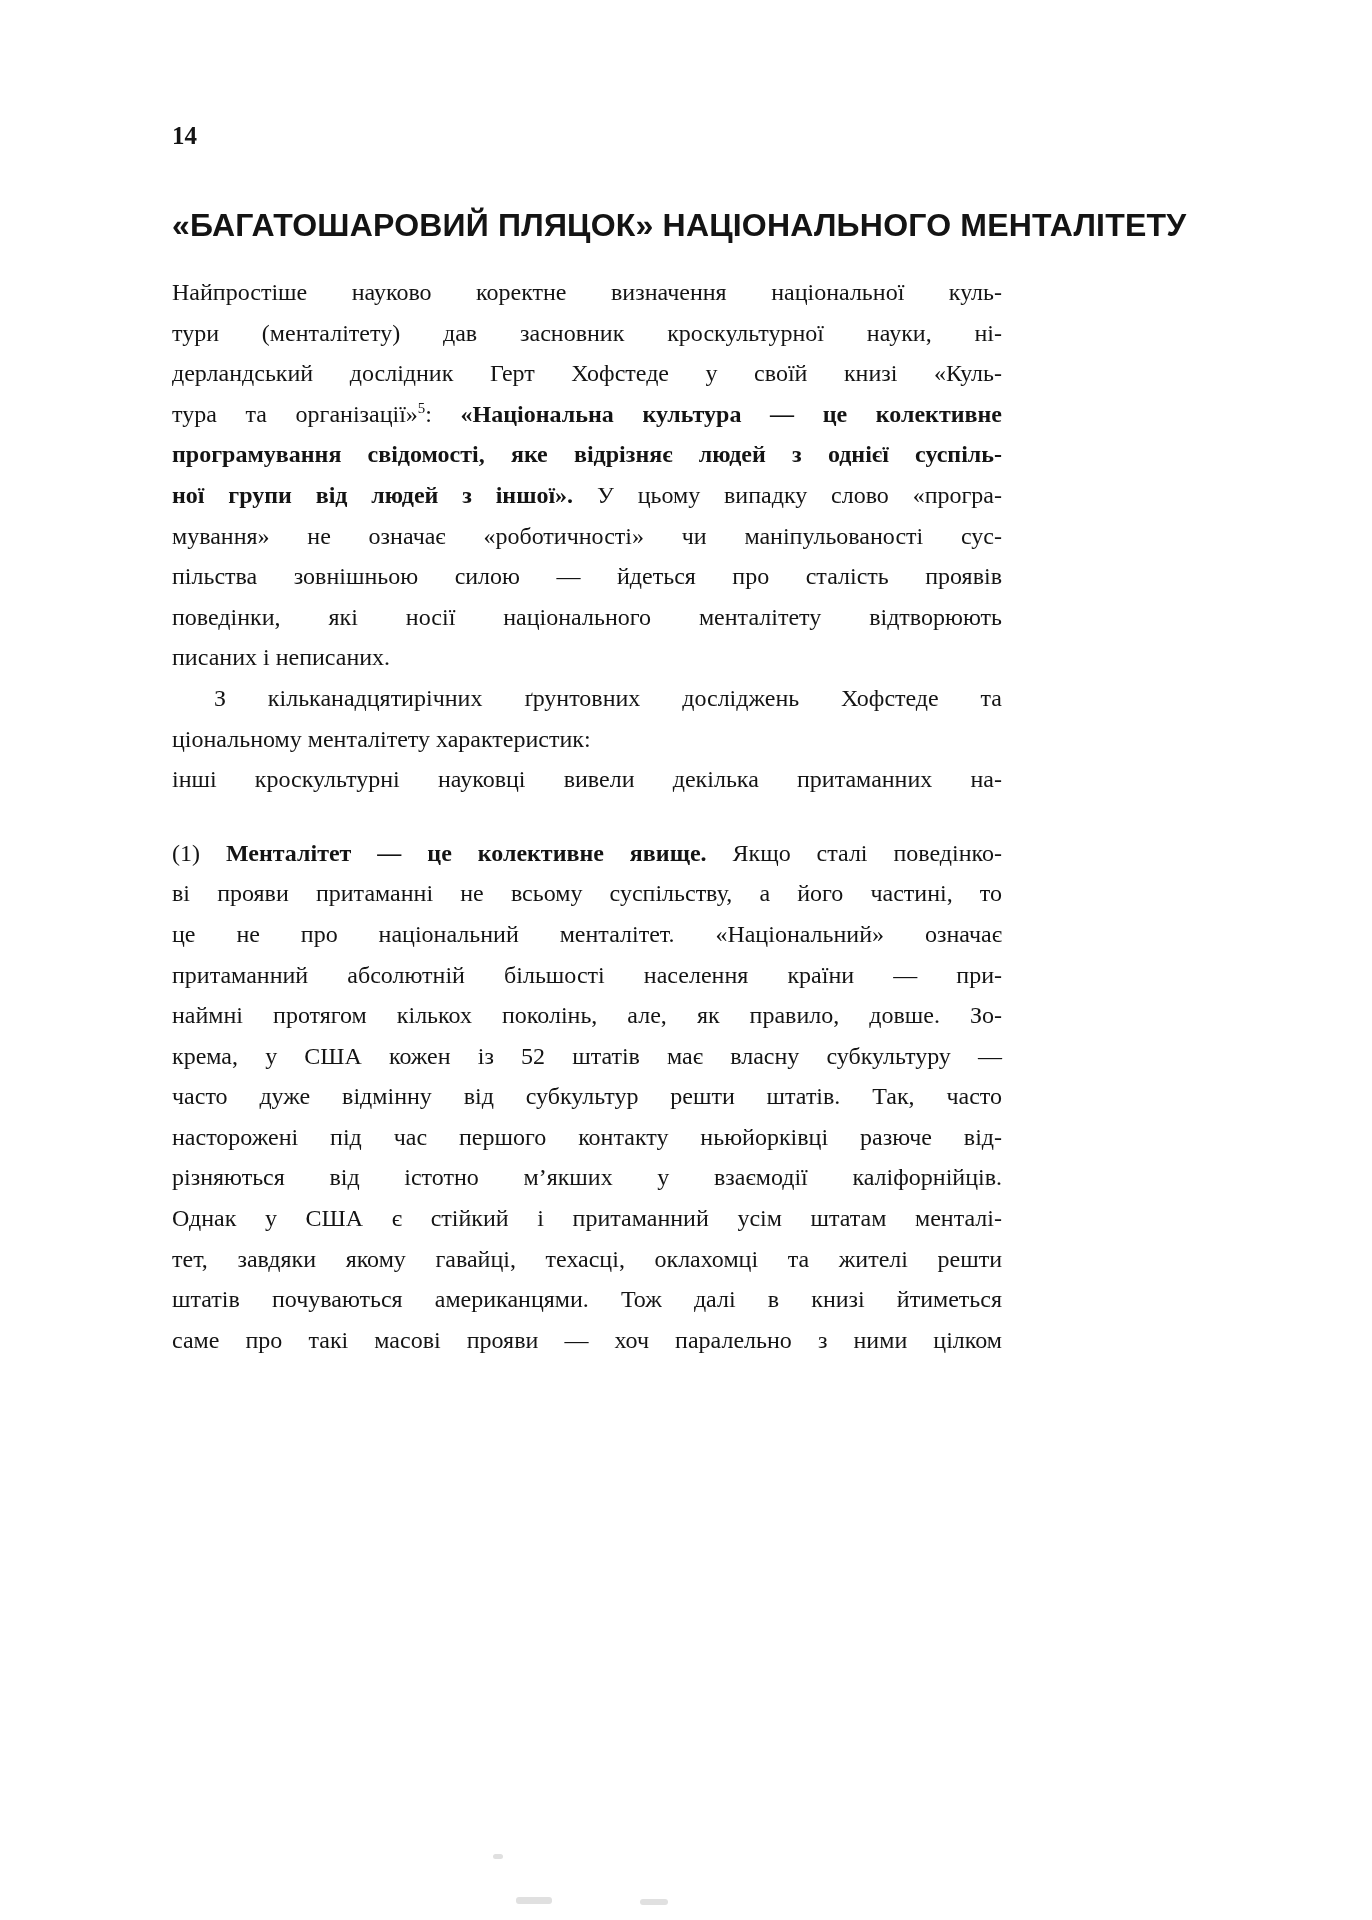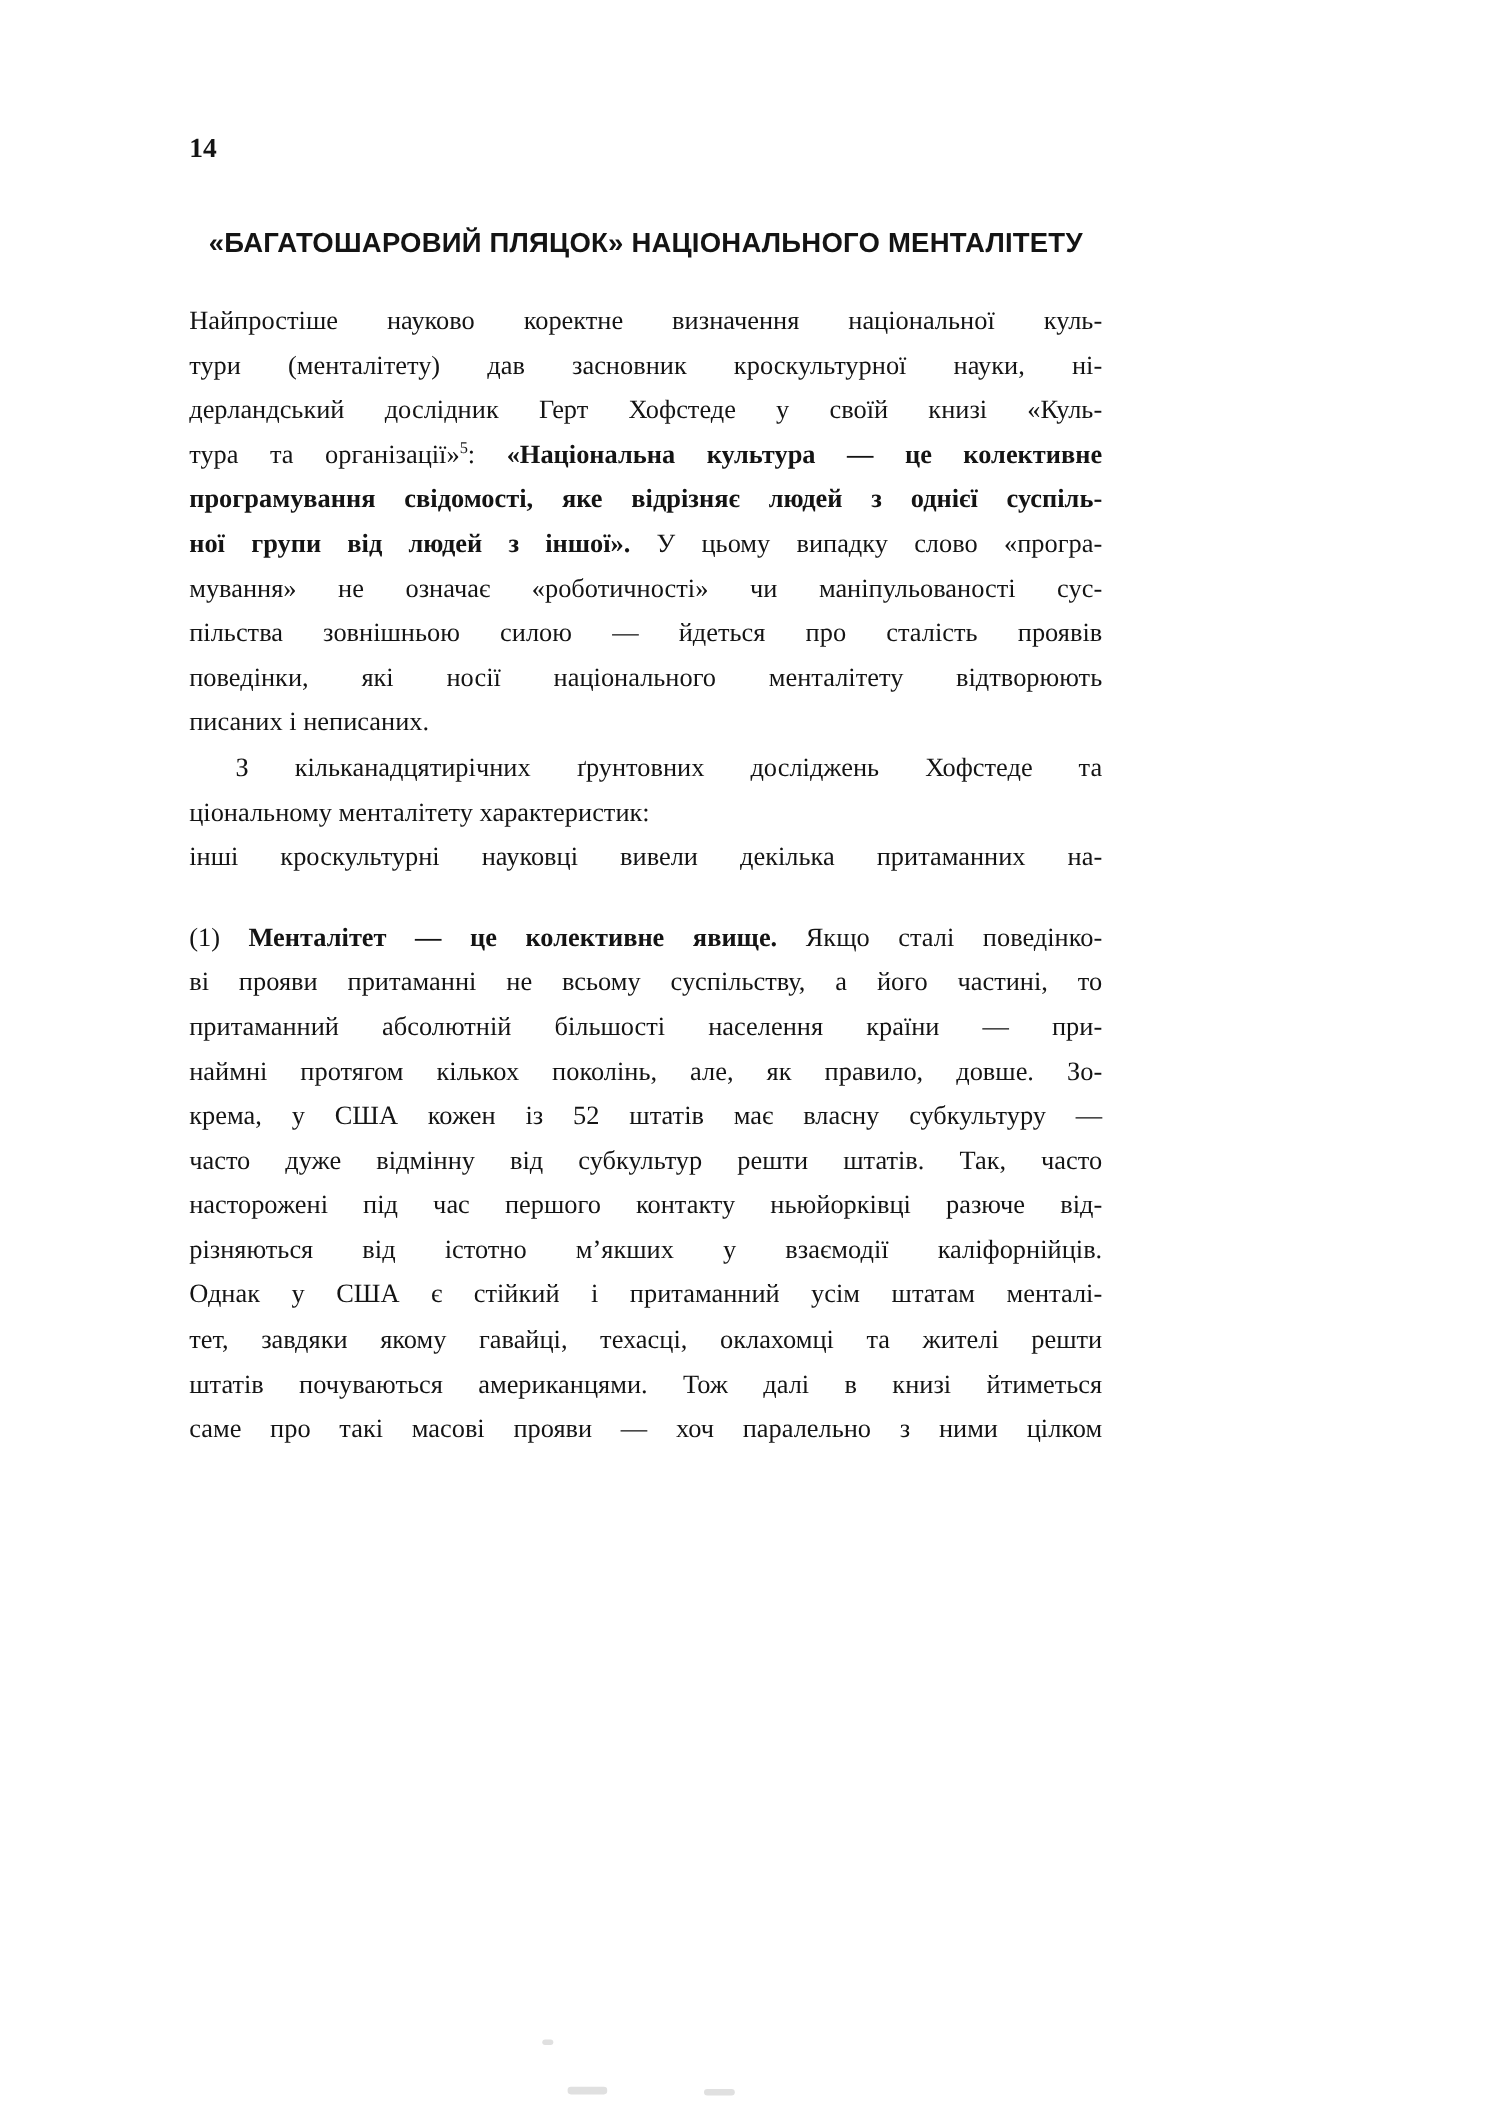--- a/index.html
+++ b/index.html
@@ -26,21 +26,21 @@
     color: #141414;
   }
   .heading {
     position: absolute;
     left: 172px;
     top: 207px;
     width: 830px;
     text-align: center;
     white-space: nowrap;
     font-family: "Liberation Sans", sans-serif;
-    font-size: 25px;
+    font-size: 32px;
     font-weight: 700;
     color: #141414;
     letter-spacing: 0.2px;
   }
   .text-block {
     position: absolute;
     left: 172px;
     top: 272px;
     width: 830px;
     font-size: 24px;
@@ -92,20 +92,21 @@
         <div class="line"><span>писаних і неписаних.</span></div>
       </div>
       <div class="paragraph">
         <div class="line just indent"><span>З кільканадцятирічних ґрунтовних досліджень Хофстеде та</span></div>
         <div class="line"><span>ціональному менталітету характеристик:</span></div>
         <div class="line just"><span>інші кроскультурні науковці вивели декілька притаманних на-</span></div>
       </div>
       <div class="paragraph" style="margin-top: 33px;">
         <div class="line just"><span>(1) </span><span class="bold">Менталітет — це колективне явище.</span><span> Якщо сталі поведінко-</span></div>
         <div class="line just"><span>ві прояви притаманні не всьому суспільству, а його частині, то</span></div>
+        <div class="line just"><span>це не про національний менталітет. «Національний» означає</span></div>
         <div class="line just"><span>притаманний абсолютній більшості населення країни — при-</span></div>
         <div class="line just"><span>наймні протягом кількох поколінь, але, як правило, довше. Зо-</span></div>
         <div class="line just"><span>крема, у США кожен із 52 штатів має власну субкультуру —</span></div>
         <div class="line just"><span>часто дуже відмінну від субкультур решти штатів. Так, часто</span></div>
         <div class="line just"><span>насторожені під час першого контакту ньюйорківці разюче від-</span></div>
         <div class="line just"><span>різняються від істотно м’якших у взаємодії каліфорнійців.</span></div>
         <div class="line just"><span>Однак у США є стійкий і притаманний усім штатам менталі-</span></div>
         <div class="line just"><span>тет, завдяки якому гавайці, техасці, оклахомці та жителі решти</span></div>
         <div class="line just"><span>штатів почуваються американцями. Тож далі в книзі йтиметься</span></div>
         <div class="line just"><span>саме про такі масові прояви — хоч паралельно з ними цілком</span></div>

